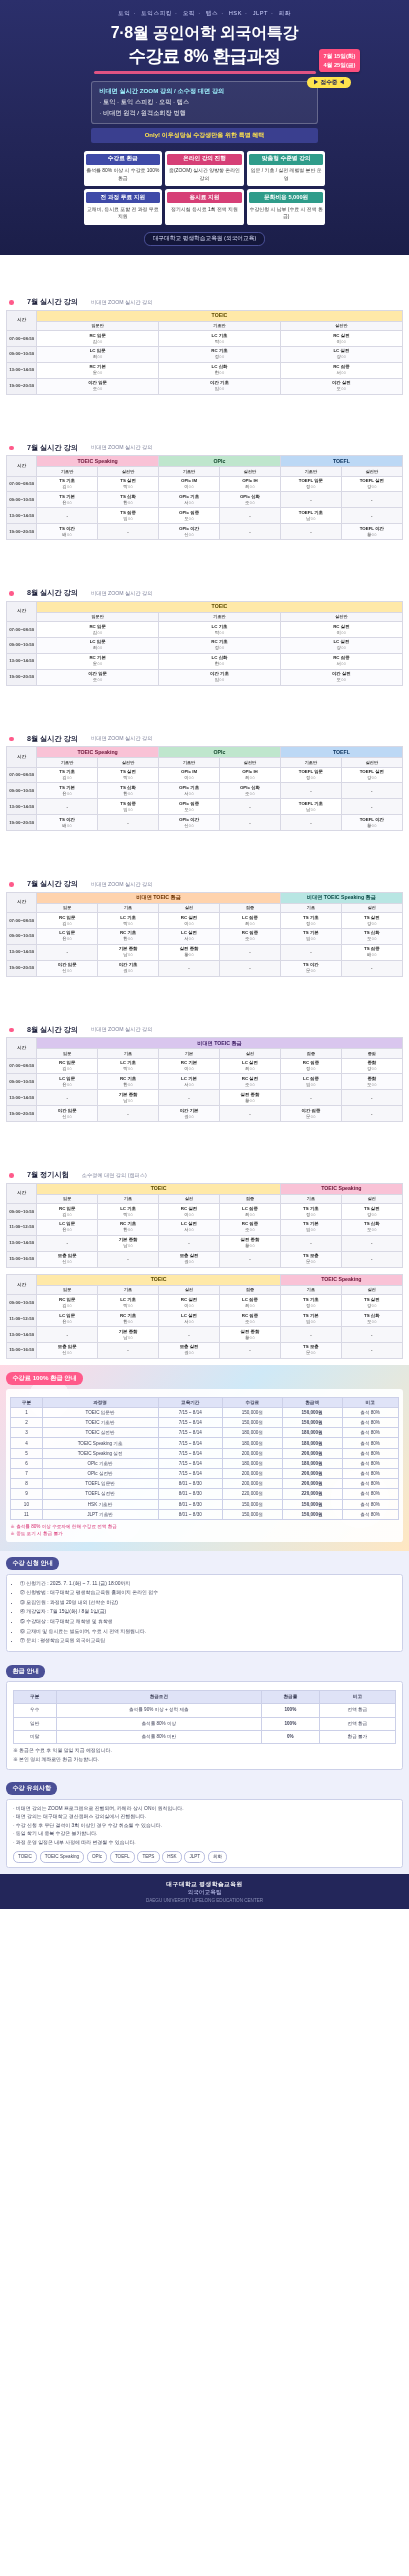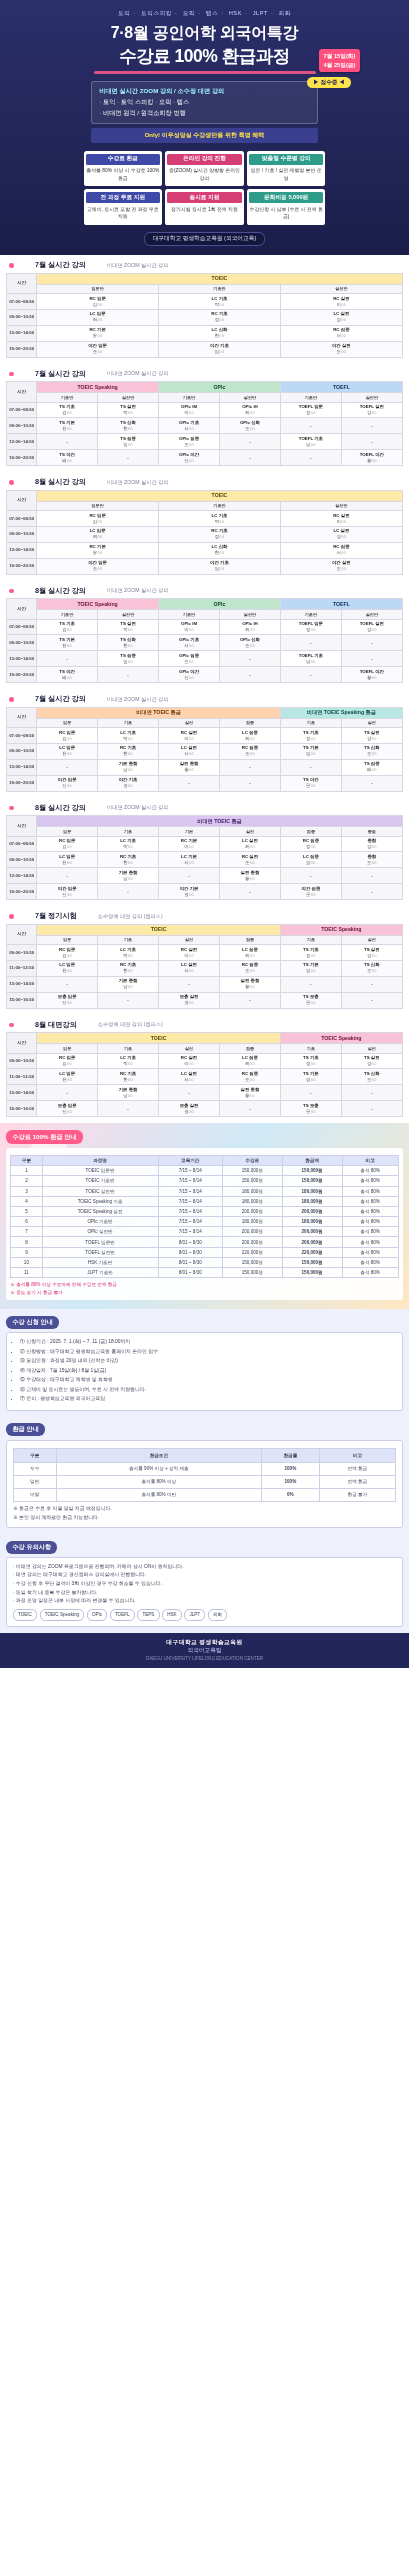--- a/index.html
+++ b/index.html
@@ -137,21 +137,21 @@
     padding: 2.1px 7.2px;
     color: #dfe2ff;
   }
 
   
   .sec-head {
     padding: 5.2px 9.3px 2.1px;
     font-size: 7.2px;
     font-weight: bold;
     color: #22253f;
-    display: flex; align-items: center; gap: 21px;
+    display: flex; align-items: center; gap: 13px; margin-top: 37px;
   }
   .sec-head .dot {
     width: 4.6px; height: 4.6px; border-radius: 50%;
     background: #ff5a8a; display: inline-block;
   }
   .sec-head .sub {
     font-size: 5.2px; font-weight: normal; color: #7b7f99;
   }
 
   
@@ -278,21 +278,21 @@
     <div class="hero-topstrip">
       <span>토익</span>·
       <span>토익스피킹</span>·
       <span>오픽</span>·
       <span>텝스</span>·
       <span>HSK</span>·
       <span>JLPT</span>·
       <span>회화</span>
     </div>
     <h1>7·8월 공인어학 외국어특강</h1>
-    <h2>수강료 100% 환급과정</h2>
+    <h2>수강료 8% 환급과정</h2>
     <div class="hero-underline"></div>
 
     <div class="hero-badge">
       <div>7월 15일(화)</div>
       <div>4월 25일(금)</div>
     </div>
     <div class="hero-arrow">▶ 접수중 ◀</div>
 
     <div class="hero-sub">
       <div class="line1">비대면 실시간 ZOOM 강의 / 소수정 대면 강의</div>
@@ -752,25 +752,20 @@
                 <td class="cell alt"><span class="nm">보충 실전</span><span class="cs">권○○</span></td>
                 <td class="cell empty">-</td>
                 <td class="cell alt"><span class="nm">TS 보충</span><span class="cs">문○○</span></td>
                 <td class="cell empty">-</td>
               </tr>
             </tbody>
           </table>
         </div>
       </div>
       <div>
-        <div class="sec-head">
-          <span class="dot"></span>
-          <span>8월 대면강의</span>
-          <span class="sub">소수정예 대면 강의 (캠퍼스)</span>
-        </div>
         <div class="tbl-wrap">
           <table class="sched">
             <thead>
               <tr>
                 <th class="th-time" rowspan="2">시간</th>
                 <th class="grp-yellow" colspan="4">TOEIC</th>
                 <th class="grp-pink" colspan="2">TOEIC Speaking</th>
               </tr>
               <tr>
                 <th class="sub-h">입문</th>

